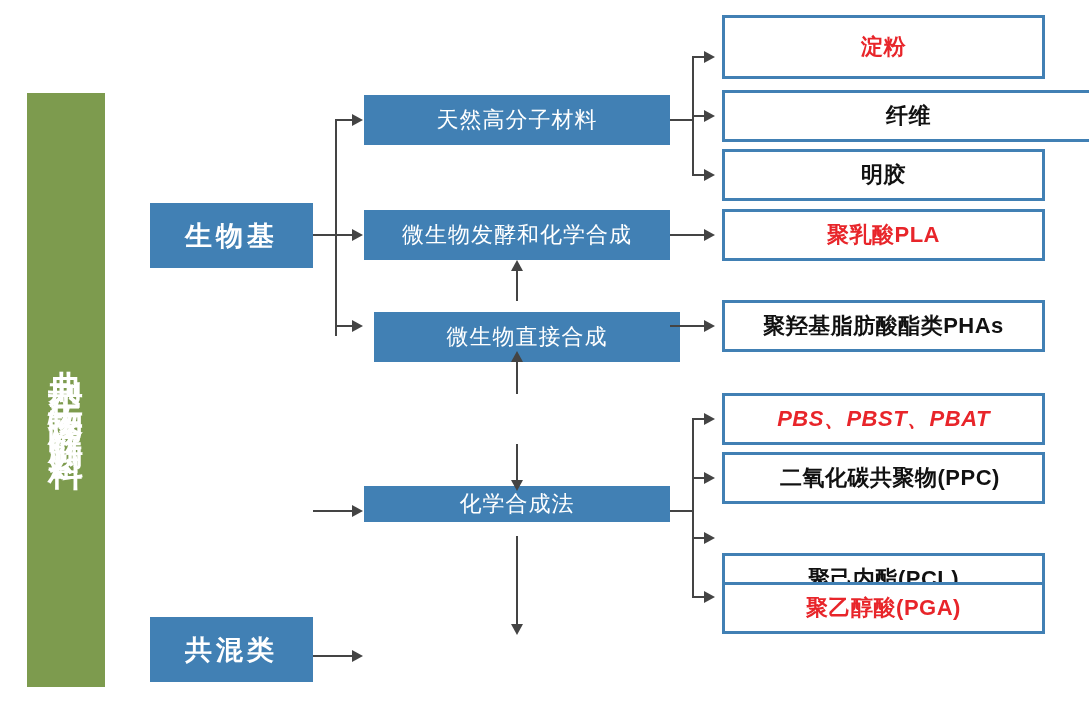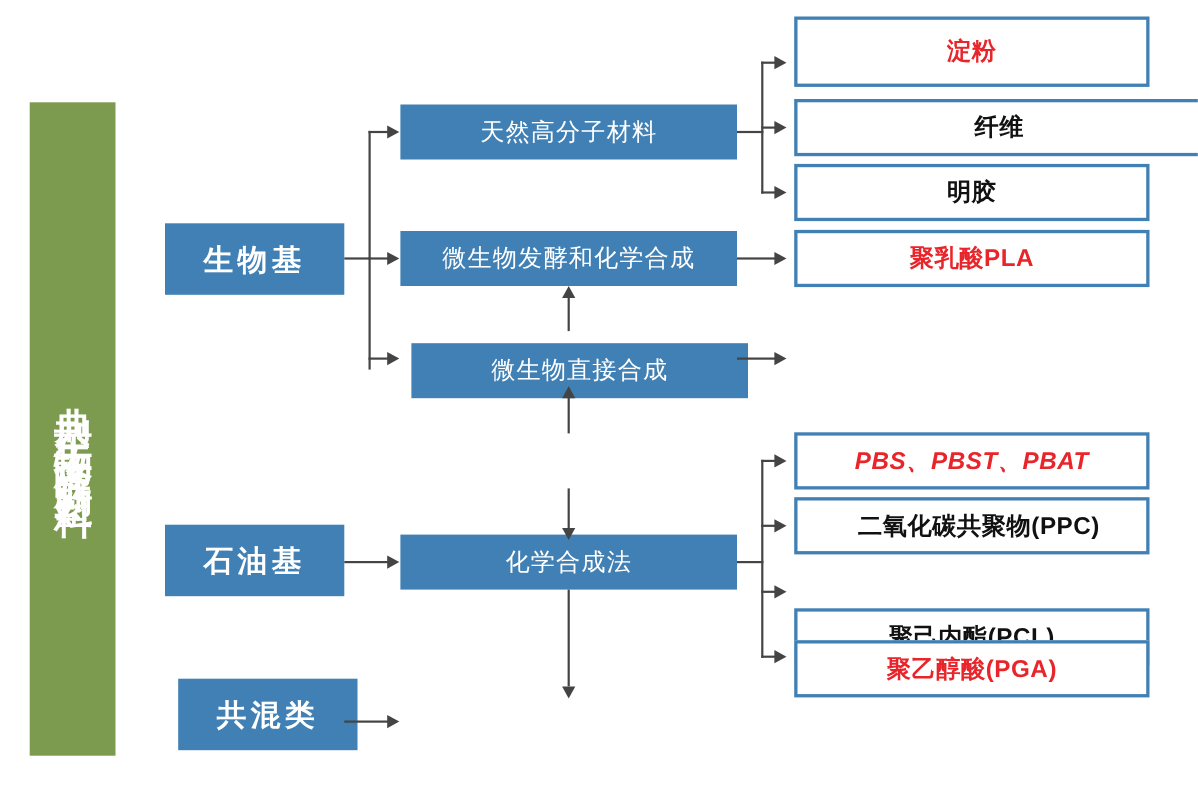--- a/index.html
+++ b/index.html
@@ -48,42 +48,42 @@
 <body>
 
 <div id="stage">
 
   <div class="banner">
     <span class="vtext">典型生物降解塑料</span>
   </div>
 
   <div class="cat" style="left:150px;top:203px;width:163px;height:65px;">生物基</div>
 
-  <div class="cat" style="left:150px;top:477px;width:163px;height:65px;">石油基</div>
 
-  <div class="cat" style="left:150px;top:617px;width:163px;height:65px;margin-left:12px;">共混类</div>
+  <div class="cat" style="left:150px;top:617px;width:163px;height:65px;">共混类</div>
 
   <div class="proc" style="left:364px;top:95px;width:306px;height:50px;">天然高分子材料</div>
 
   <div class="proc" style="left:364px;top:210px;width:306px;height:50px;">微生物发酵和化学合成</div>
 
   <div class="proc" style="left:374px;top:301px;width:306px;height:50px;margin-top:11px;">微生物直接合成</div>
 
 
-  <div class="proc" style="left:364px;top:486px;width:306px;height:50px;">化学合成法</div>
+  <div class="proc" style="left:364px;top:486px;width:306px;height:36px;">化学合成法</div>
 
 
   <div class="prod red" style="left:722px;top:15px;width:323px;height:64px;">淀粉</div>
 
   <div class="prod" style="left:722px;top:90px;width:373px;height:52px;">纤维</div>
 
   <div class="prod" style="left:722px;top:149px;width:323px;height:52px;">明胶</div>
 
   <div class="prod red" style="left:722px;top:209px;width:323px;height:52px;">聚乳酸PLA</div>
 
+  <div class="prod" style="left:722px;top:300px;width:323px;height:52px;">聚羟基脂肪酸酯类PHAs</div>
 
   <div class="prod red" style="left:722px;top:393px;width:323px;height:52px;font-style:italic;">PBS、PBST、PBAT</div>
 
   <div class="prod" style="left:722px;top:452px;width:323px;height:52px;padding-left:13px;">二氧化碳共聚物(PPC)</div>
 
   <div class="prod" style="left:722px;top:511px;width:323px;height:52px;margin-top:42px;">聚己内酯(PCL)</div>
 
   <div class="prod red" style="left:722px;top:582px;width:323px;height:52px;">聚乙醇酸(PGA)</div>
 
   <div class="ln lnh" style="left:313px;top:234px;width:24px;"></div>

